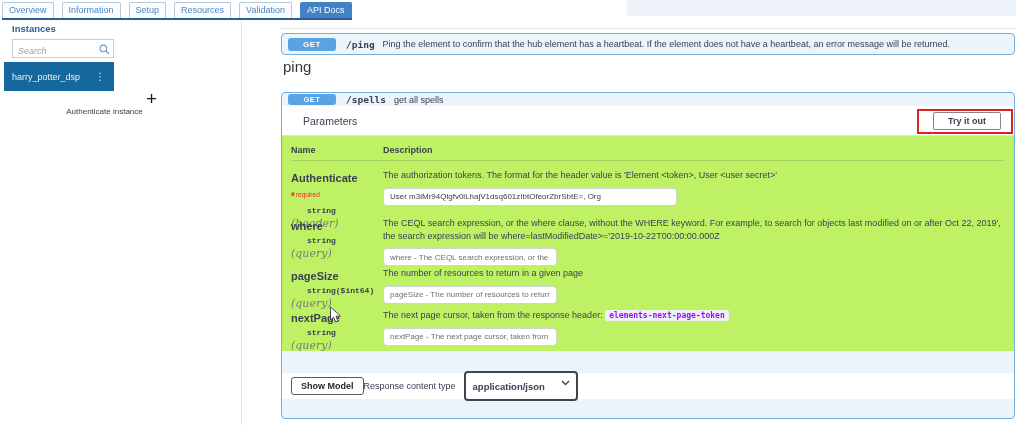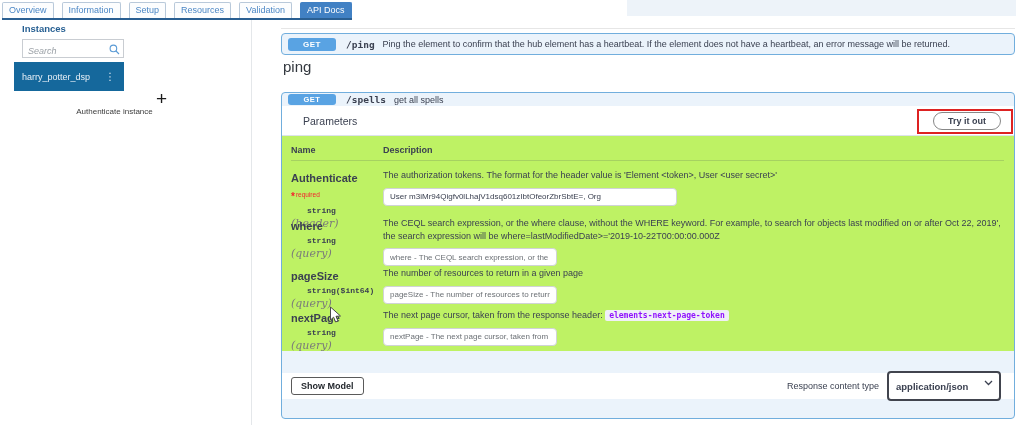--- a/index.html
+++ b/index.html
@@ -7,21 +7,21 @@
   .screen { position:relative; width:1024px; height:425px; background:#fff; }
 
   
   .tabbar { position:absolute; left:2px; top:2px; display:flex; gap:8px; align-items:flex-end;
             border-bottom:2px solid #2a5f92; width:fit-content; padding-bottom:0; z-index:4; background:#fff; }
   .tab { font-size:9px; color:#4c87c5; background:#fcfdfe; border:1px solid #b9c9da; border-bottom:none;
          padding:2px 6px 3px 6px; border-radius:2px 2px 0 0; cursor:pointer; white-space:nowrap; }
   .tab.active { background:#4181c4; color:#fff; border-color:#4181c4; }
 
   
-  .sidebar { position:absolute; left:14px; top:17px; width:238px; height:408px; background:#fff; border-right:1px solid #e4e7ea; }
+  .sidebar { position:absolute; left:4px; top:17px; width:238px; height:408px; background:#fff; border-right:1px solid #e4e7ea; }
   .sb-title { position:absolute; left:8px; top:6px; font-size:9.5px; font-weight:bold; color:#265f92; }
   .searchbox { position:absolute; left:8px; top:22px; width:102px; height:19px; background:#fff; border:1px solid #c9cdd2; }
   .searchbox input { width:100%; height:100%; border:none; outline:none; font-size:9px; font-style:italic;
                      padding:0 18px 0 5px; color:#555; background:transparent; font-family:"Liberation Sans", sans-serif; }
   .searchbox input::placeholder { color:#9aa0a6; font-style:italic; }
   .search-icon { position:absolute; right:3px; top:4px; }
   .instance { position:absolute; left:0; top:45px; width:110px; height:29px; background:#15689c; color:#fff;
               display:flex; align-items:center; justify-content:space-between; padding:0 9px 0 8px; cursor:pointer; }
   .instance-label { font-size:9px; color:#e8f0f7; white-space:nowrap; overflow:hidden; }
   .kebab { font-size:10px; color:#dfe9f2; cursor:pointer; }
@@ -44,21 +44,21 @@
   .path { font-family:"DejaVu Sans Mono", monospace; font-weight:bold; font-size:9.5px; color:#3b4151; margin-left:10px; }
   .summary { font-size:9px; color:#3b4151; margin-left:8px; white-space:nowrap; overflow:hidden; }
 
   .op-block { position:absolute; left:0; top:92px; width:734px; height:327px; background:#ebf3fb;
               border:1px solid #71aedd; border-radius:4px; display:flex; flex-direction:column; overflow:hidden; }
   .op-open { flex:none; height:13px; cursor:pointer; }
   .op-open .badge { height:11px; font-size:7.5px; }
   .params-head { flex:none; height:30px; background:#fff; border-bottom:1px solid #dde3ea;
                  display:flex; align-items:center; justify-content:space-between; padding:0 13px 0 9px; }
   .params-title { font-size:10.5px; color:#3b4151;margin-left:12px; }
-  .tryout { background:#fff; border:1.5px solid #878787; border-radius:9px; font-size:9px; font-weight:bold;
+  .tryout { background:#fff; border:1.5px solid #878787; border-radius:2px; font-size:9px; font-weight:bold;
             color:#3b4151; padding:3px 14px; cursor:pointer; font-family:"Liberation Sans", sans-serif; }
 
   .param-table { flex:none; height:215px; background:#bef264; padding:0 10px 0 9px; }
   .prow { display:flex; }
   .thead { height:25px; align-items:flex-end; border-bottom:1px solid rgba(59,65,81,.18); padding-bottom:5px; }
   .th { font-size:9px; font-weight:bold; color:#3b4151; }
   .ncell { flex:none; width:92px; padding-top:7px; }
   .dcell { flex:1; padding-top:8px; min-width:0; }
   .r0 { height:48px; } .r1 { height:50px; } .r2 { height:42px; } .r3 { height:45px; }
   .pname { font-size:11px; font-weight:bold; color:#3b4151; }
@@ -69,21 +69,21 @@
   .pdesc { font-size:9px; color:#3b4151; line-height:1.4; }
   .pinput { display:block; margin-top:6px; height:18px; border:1px solid #d0d3d6; border-radius:4px;
             font-size:8px; color:#3b4151; padding:0 6px; outline:none; background:#fff; font-family:"Liberation Sans", sans-serif; }
   .pinput::placeholder { color:#6b7075; }
   .w-auth { width:294px; } .w-std { width:174px; }
   .codebadge { font-family:"DejaVu Sans Mono", monospace; font-size:8px; font-weight:bold; color:#9012fe;
                background:#f0f0f7; padding:1px 4px; border-radius:2px; }
 
   .blue-gap { flex:none; height:22px; }
   .model-row { flex:none; height:26px; background:#fff; display:flex; align-items:center;
-               justify-content:space-between; padding:0 13px 0 9px; }
+               justify-content:flex-start; padding:0 13px 0 9px; }
   .showmodel { background:#fff; border:1.5px solid #5a5a5a; border-radius:3px; font-size:9px; font-weight:bold;
                color:#1f2329; padding:3px 9px; cursor:pointer; font-family:"Liberation Sans", sans-serif; }
   .resp-group { display:flex; align-items:center; }
   .resp-label { font-size:9px; color:#3b4151; margin-right:8px; }
   .selectwrap { position:relative; width:114px; height:30px; border:2px solid #41444e; border-radius:4px; background:#fff; }
   .selectwrap select { appearance:none; -webkit-appearance:none; width:100%; height:100%; border:none; outline:none;
                        font-size:9.5px; font-weight:bold; color:#3b4151; padding:0 16px 0 7px; background:transparent;
                        font-family:"Liberation Sans", sans-serif; cursor:pointer; }
   .chev { position:absolute; right:6px; top:7px; pointer-events:none; }
 

